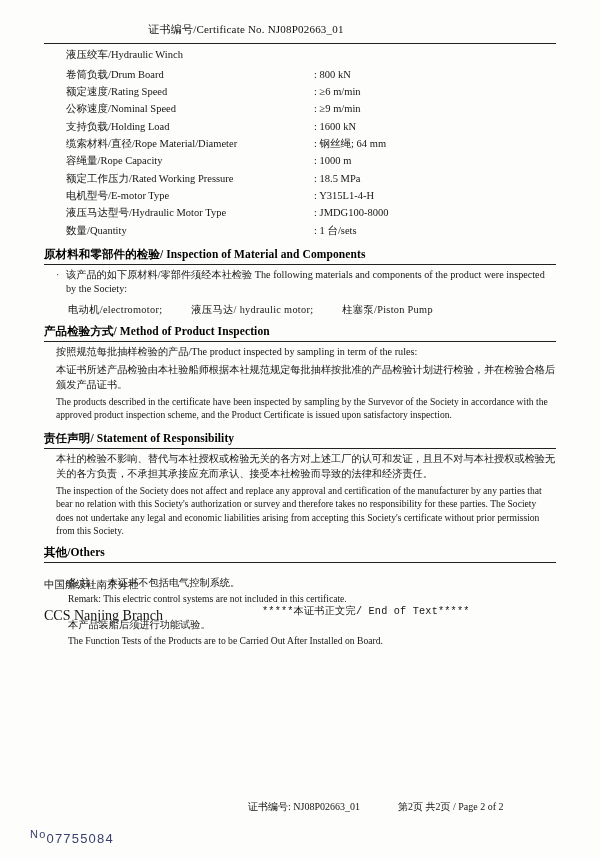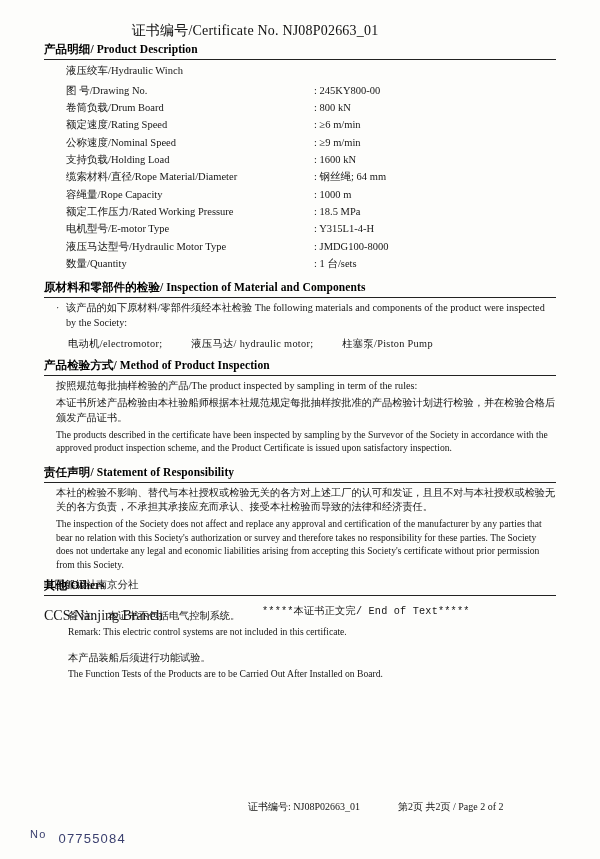--- a/index.html
+++ b/index.html
@@ -18,24 +18,24 @@
   .page {
     position: absolute;
     left: 0; top: 0;
     width: 600px;
     height: 859px;
     background: #fdfdfb;
   }
   
   .cert-header {
     position: absolute;
-    left: 17px; top: 22px;
+    left: 8px; top: 22px;
     width: 476px;
     text-align: center;
-    font-size: 14px;
+    font-size: 11px;
     letter-spacing: 0.2px;
     color: #111;
   }
   
   .content {
     position: absolute;
     left: 44px;
     top: 42px;
     width: 512px;
   }
@@ -237,42 +237,37 @@
     left: 30px;
     top: 828px;
     font-size: 13px;
     color: #3a3f6e;
     font-family: "Liberation Sans", sans-serif;
     letter-spacing: 1.2px;
   }
   .serial-no {
     font-size: 11px;
     vertical-align: super;
-    margin-right: 12px;
+    margin-right: 0;
   }
 </style>
 </head>
 <body>
 
 <div class="page">
 
   <div class="cert-header">证书编号/Certificate No. NJ08P02663_01</div>
 
   <div class="content">
 
     <div class="sec-block">
-      <div class="sec-title">产品明细/ Product Description</div>
       <div class="rule"></div>
       <div class="prod-name">液压绞车/Hydraulic Winch</div>
       <table class="spec-table">
         <tbody>
-          <tr>
-            <td class="spec-label">图    号/Drawing No.</td>
-            <td class="spec-val">: 245KY800-00</td>
-          </tr>
           <tr>
             <td class="spec-label">卷筒负载/Drum Board</td>
             <td class="spec-val">: 800 kN</td>
           </tr>
           <tr>
             <td class="spec-label">额定速度/Rating Speed</td>
             <td class="spec-val">: ≥6 m/min</td>
           </tr>
           <tr>
             <td class="spec-label">公称速度/Nominal Speed</td>

